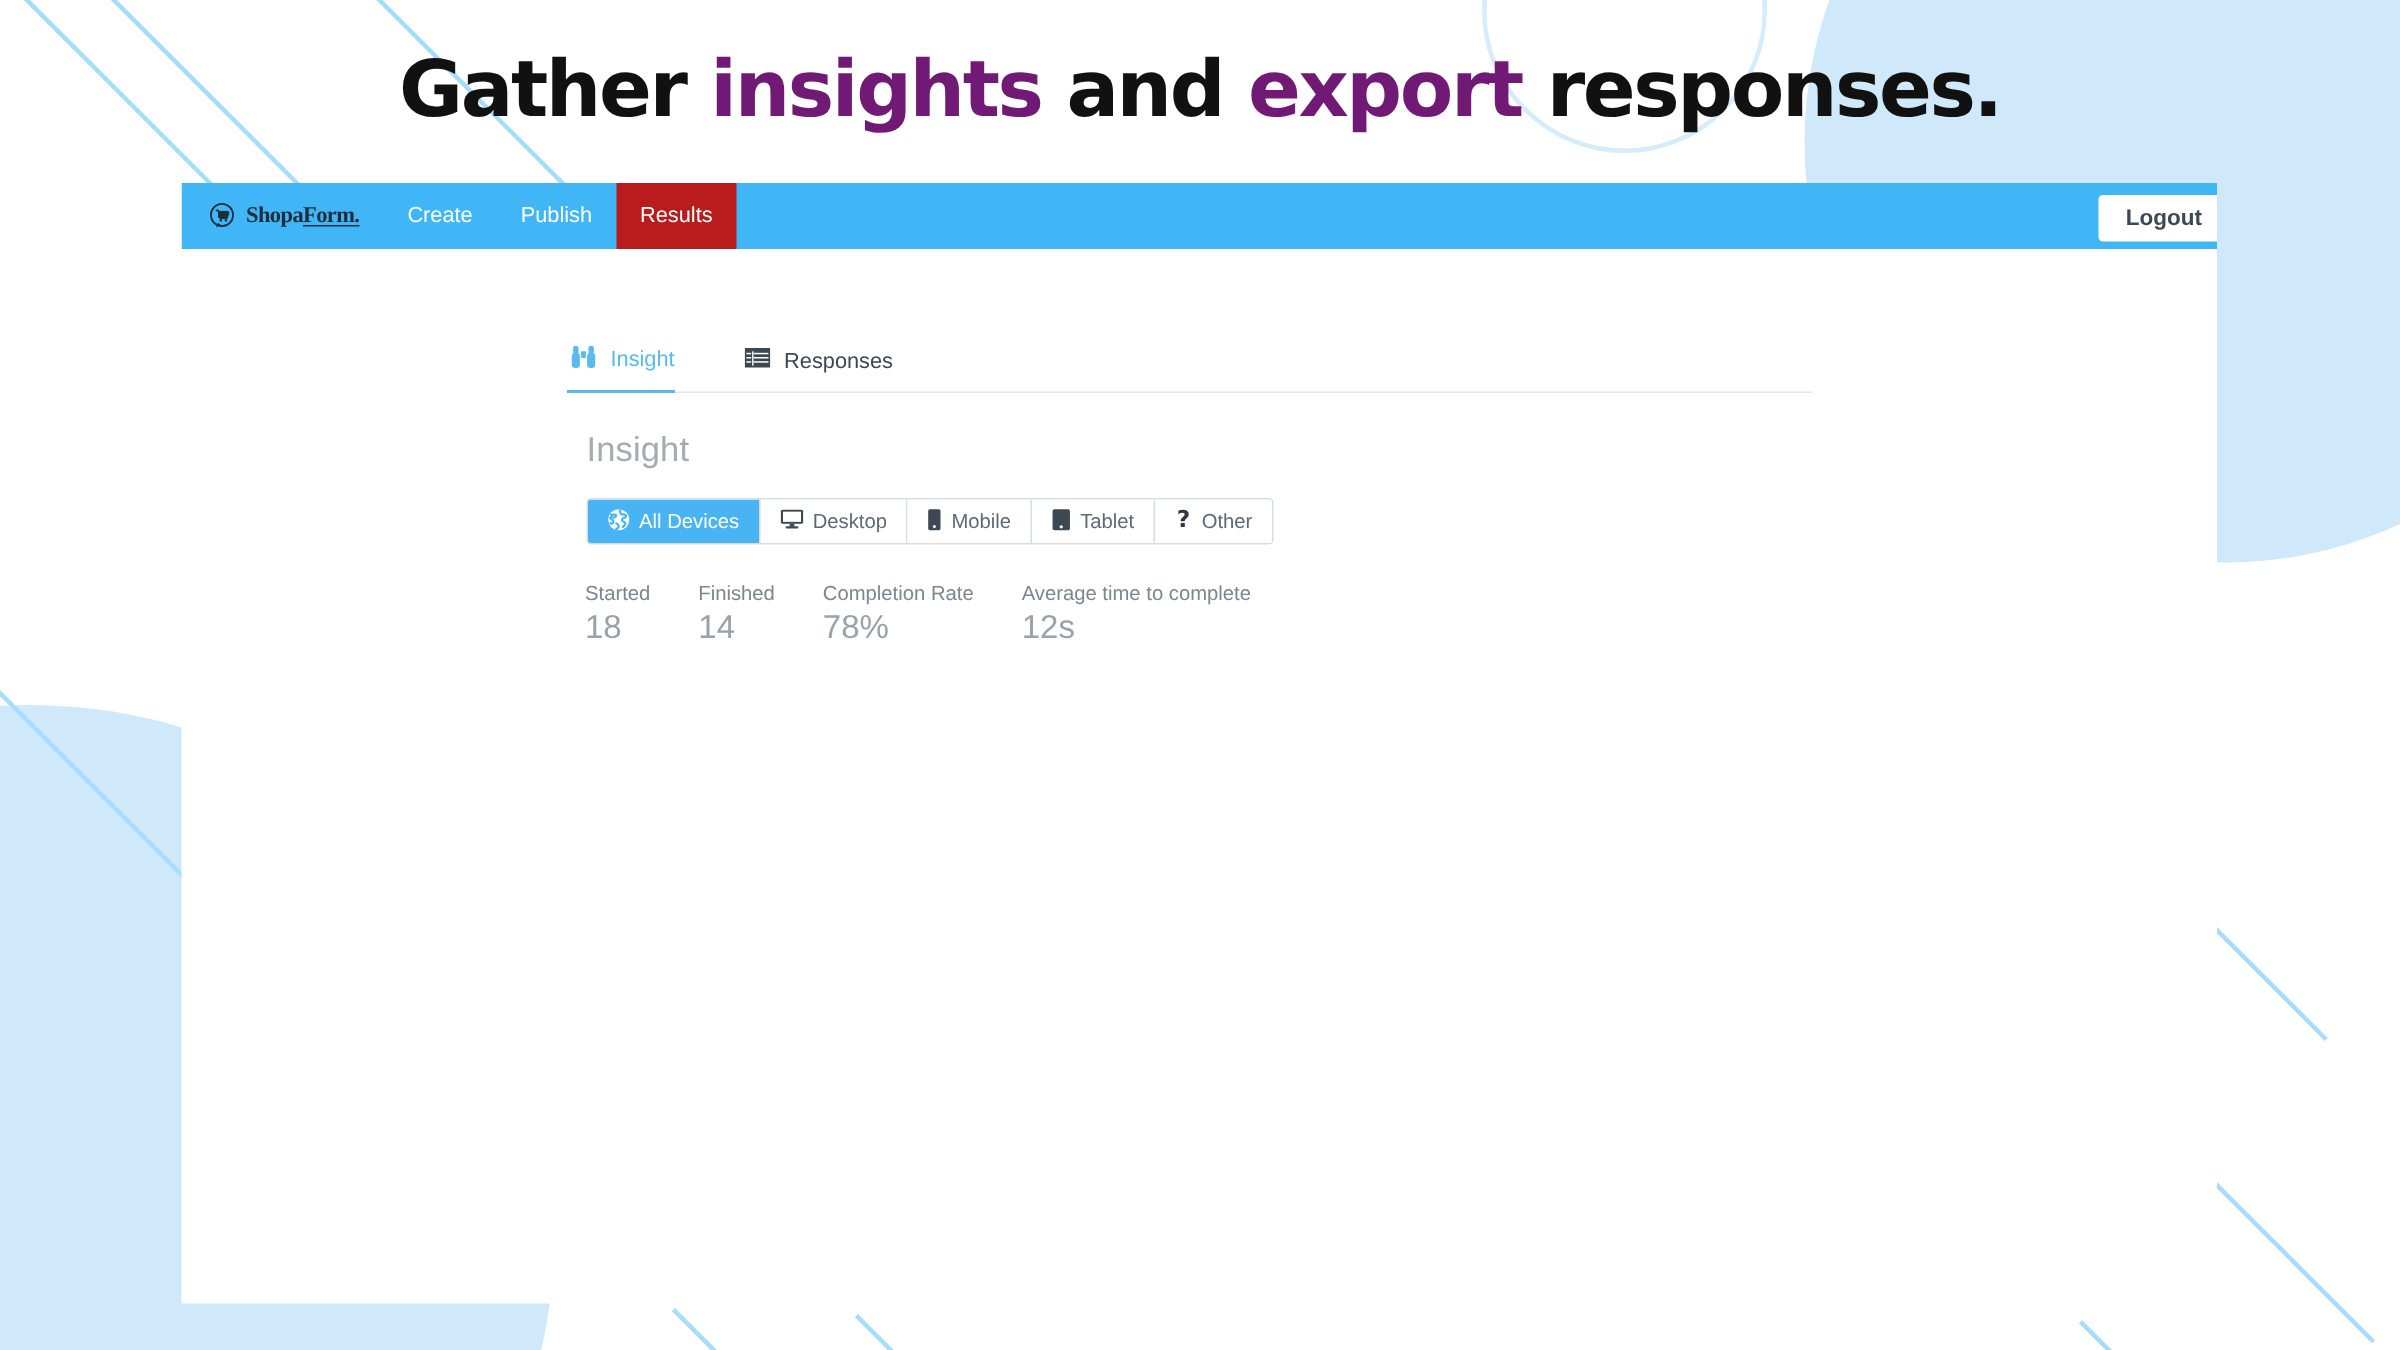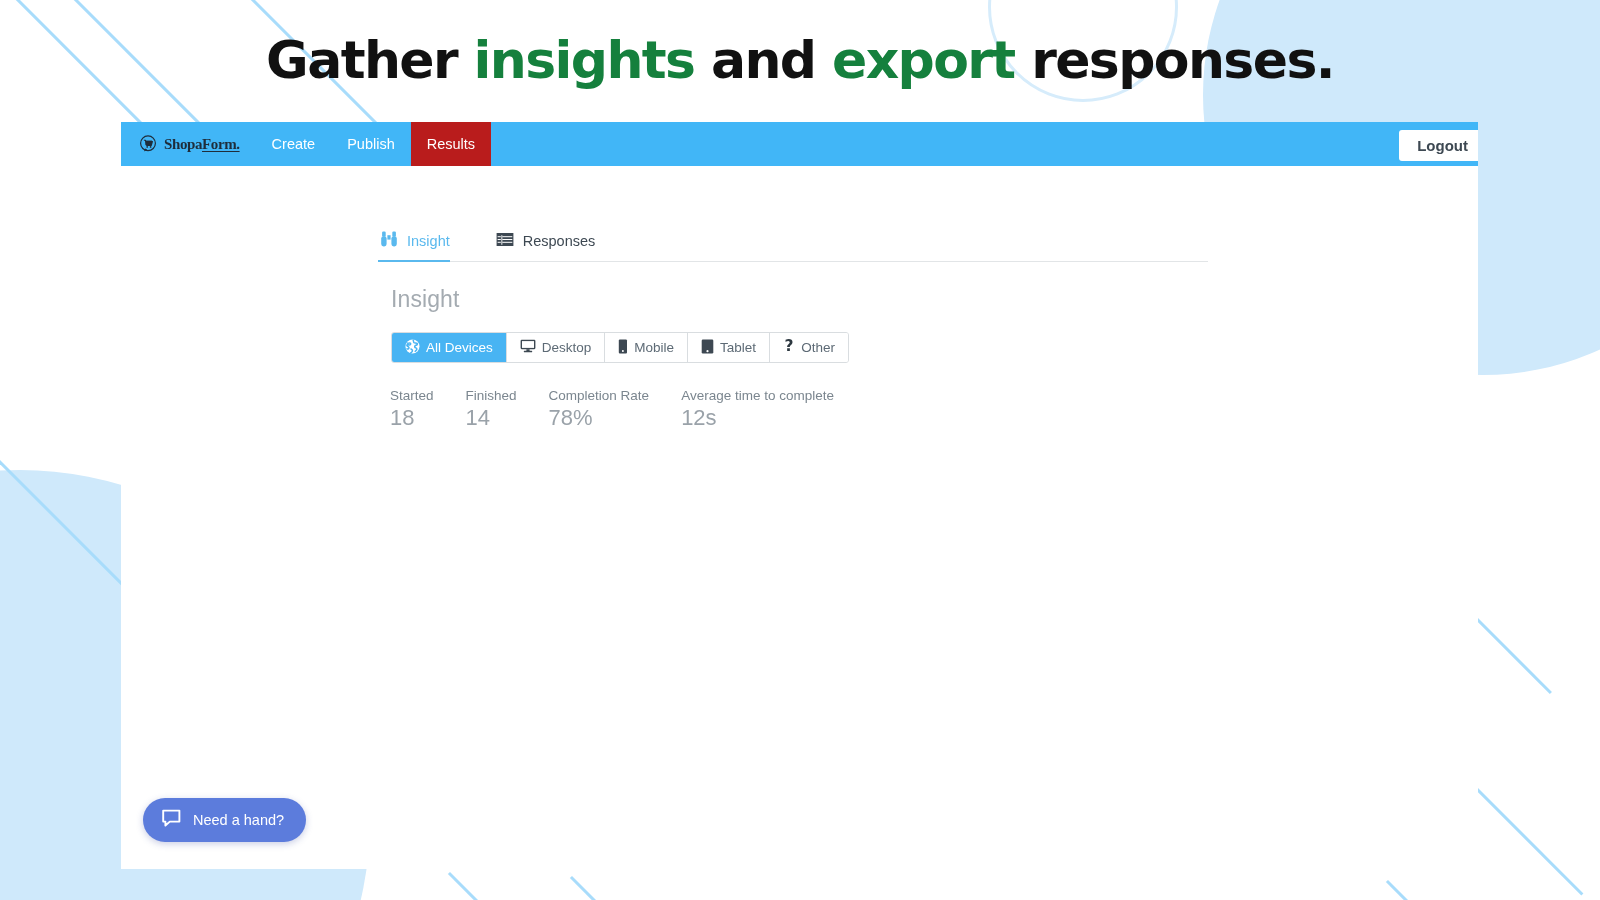--- a/index.html
+++ b/index.html
@@ -63,21 +63,21 @@
     width: 1600px;
     text-align: center;
     z-index: 3;
     font-family: "DejaVu Sans", sans-serif;
     font-weight: bold;
     font-size: 52px;
     letter-spacing: -1.6px;
     color: #111111;
     white-space: nowrap;
   }
-  .headline .hl-accent { color: #15803d; }
+  .headline .hl-accent { color: #701a75; }
 
   
   .app-panel {
     position: absolute;
     left: 121px; top: 122px;
     width: 1357px; height: 747px;
     background: #ffffff;
     z-index: 2;
     overflow: hidden;
   }
@@ -402,22 +402,14 @@
         </div>
         <div class="stat">
           <div class="stat-label">Average time to complete</div>
           <div class="stat-value">12s</div>
         </div>
       </div>
 
     </div>
   </div>
 
-  <div class="chat-widget">
-    <span class="chat-icon">
-      <svg width="21" height="19" viewBox="0 0 21 19">
-        <path d="M2.2 1.6 h16.2 v11.0 h-9.6 l-4.4 3.9 v-3.9 h-2.2 z" fill="none" stroke="#ffffff" stroke-width="1.9" stroke-linejoin="round"></path>
-      </svg>
-    </span>
-    <span>Need a hand?</span>
-  </div>
 
 </div>
 
 </body></html>

